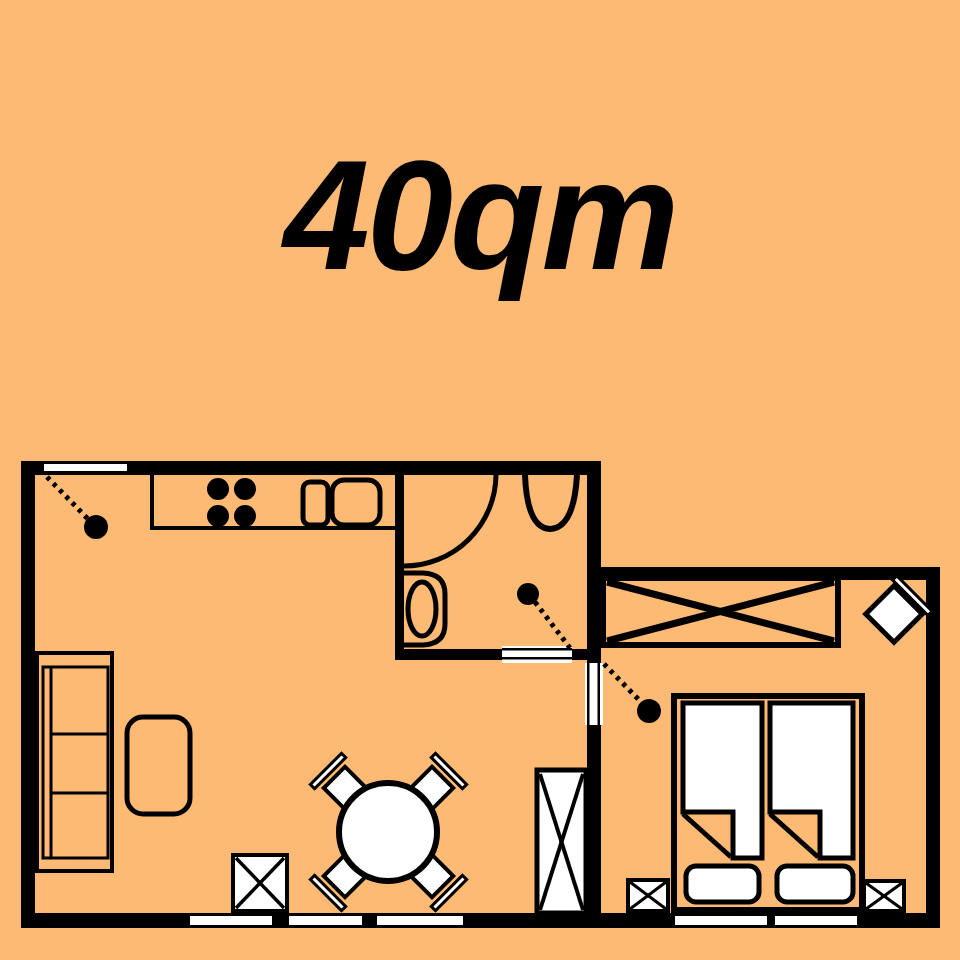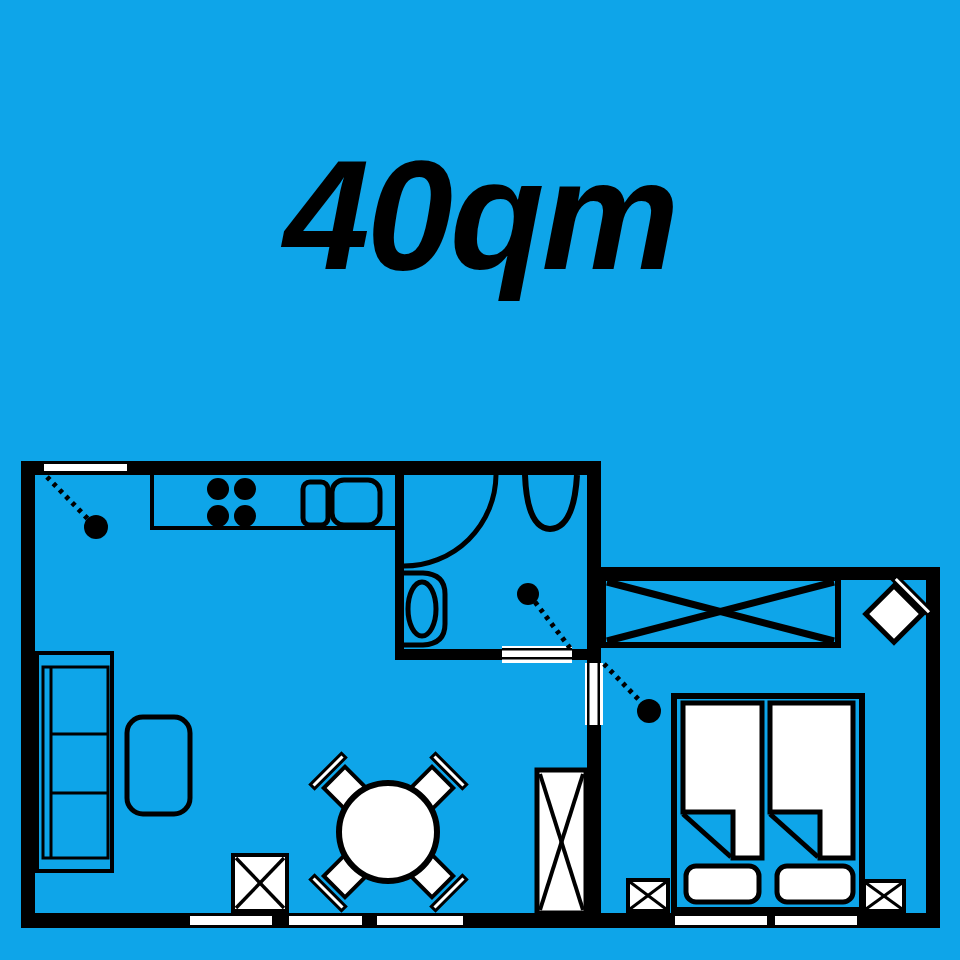--- a/index.html
+++ b/index.html
@@ -1,16 +1,16 @@
 <!DOCTYPE html>
 <html><head>
 <meta charset="utf-8">
 <style>
   html,body{margin:0;padding:0;background:#fff;}
-  .page{position:relative;width:960px;height:960px;background:#0ea5e9;overflow:hidden;
+  .page{position:relative;width:960px;height:960px;background:#fdba74;overflow:hidden;
         font-family:"Liberation Sans",sans-serif;}
   .plan-title{position:absolute;top:138px;left:0;width:100%;margin:0;
         text-align:center;font-style:italic;font-weight:bold;font-size:155px;
         letter-spacing:-3px;color:#000;line-height:1;}
   .plan-svg{position:absolute;left:0;top:0;width:960px;height:960px;display:block;}
 </style>
 </head>
 <body>
 
 <div class="page">

